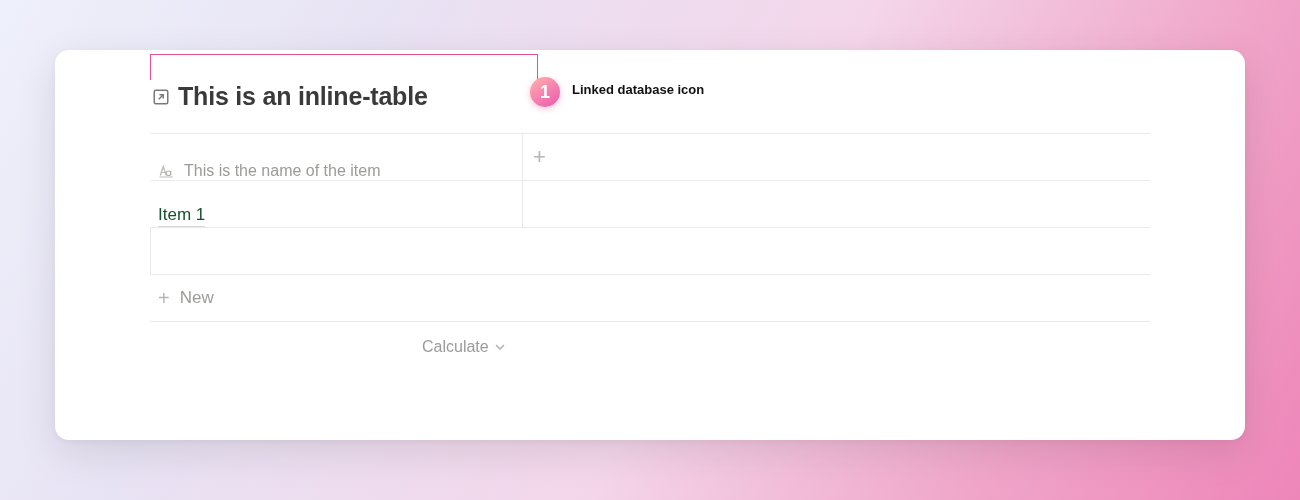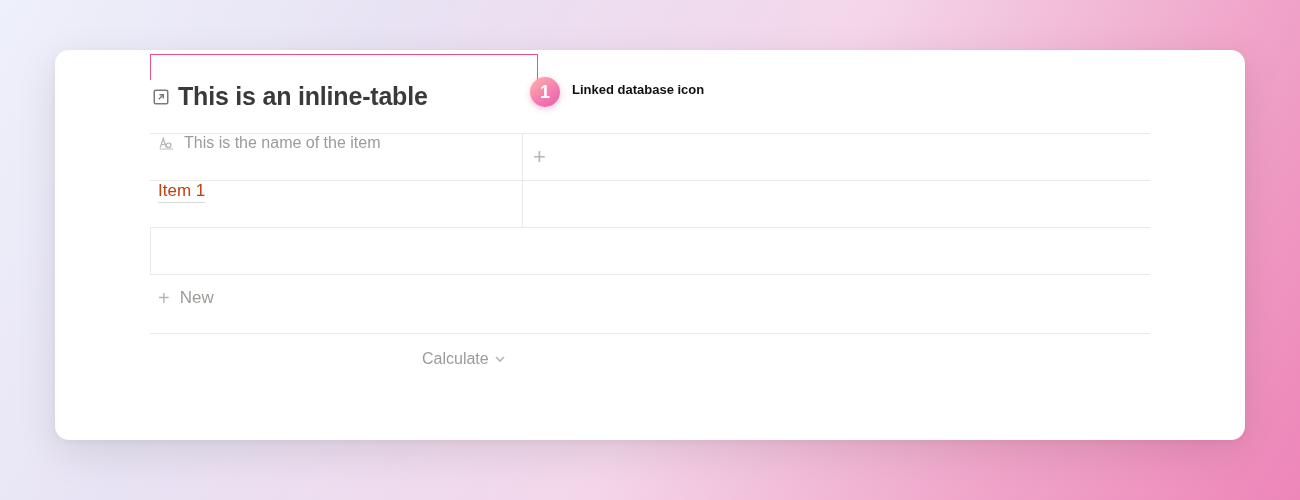--- a/index.html
+++ b/index.html
@@ -63,40 +63,39 @@
     font-size: 13px;
     font-weight: 700;
     color: #111;
   }
 
   .table {
     width: 100%;
   }
   .thead, .trow, .tnew {
     display: flex;
-    align-items: flex-start;
+    align-items: flex-end;
     border-top: 1px solid #e9e9e7;
     min-height: 46px;
   }
   .tfoot {
     display: flex;
     align-items: center;
     border-top: 1px solid #e9e9e7;
     min-height: 50px;
     justify-content: flex-start;
-    margin-top: 12px;
   }
   .col1 { width: 372px; display: flex; align-items: center; padding: 0 8px; gap: 8px; }
   .col2 { flex: 1; border-left: 1px solid #e9e9e7; min-height: 46px; display: flex; align-items: center; padding: 0 10px; }
 
   .thead .col1, .thead .col2 { color: #9b9b97; font-size: 16px; }
   .thead .aa-icon { color: #b6b6b2; font-size: 14px; display: flex; align-items: center; }
   .thead .plus-icon { color: #b6b6b2; font-size: 22px; font-weight: 300; line-height: 1; }
 
-  .trow .col1 { font-size: 17px; color: #c2410c; font-weight: 500; }
+  .trow .col1 { font-size: 17px; color: #14532d; font-weight: 500; }
   .trow .cell-text { border-bottom: 1px solid #d9d9d7; padding-bottom: 1px; }
 
   .tnew { color: #9b9b97; font-size: 17px; }
   .tnew .plus { font-size: 20px; color: #b6b6b2; margin-right: 10px; line-height: 1; font-weight: 300; }
   .tnew { border-top: 1px solid #e9e9e7; border-bottom: none; min-height: auto;}
   .tnew .col-full { flex:1; display:flex; align-items:center; padding:0 8px; min-height:46px; }
 
   .calc {
     color: #9b9b9b;
     font-size: 16px;

